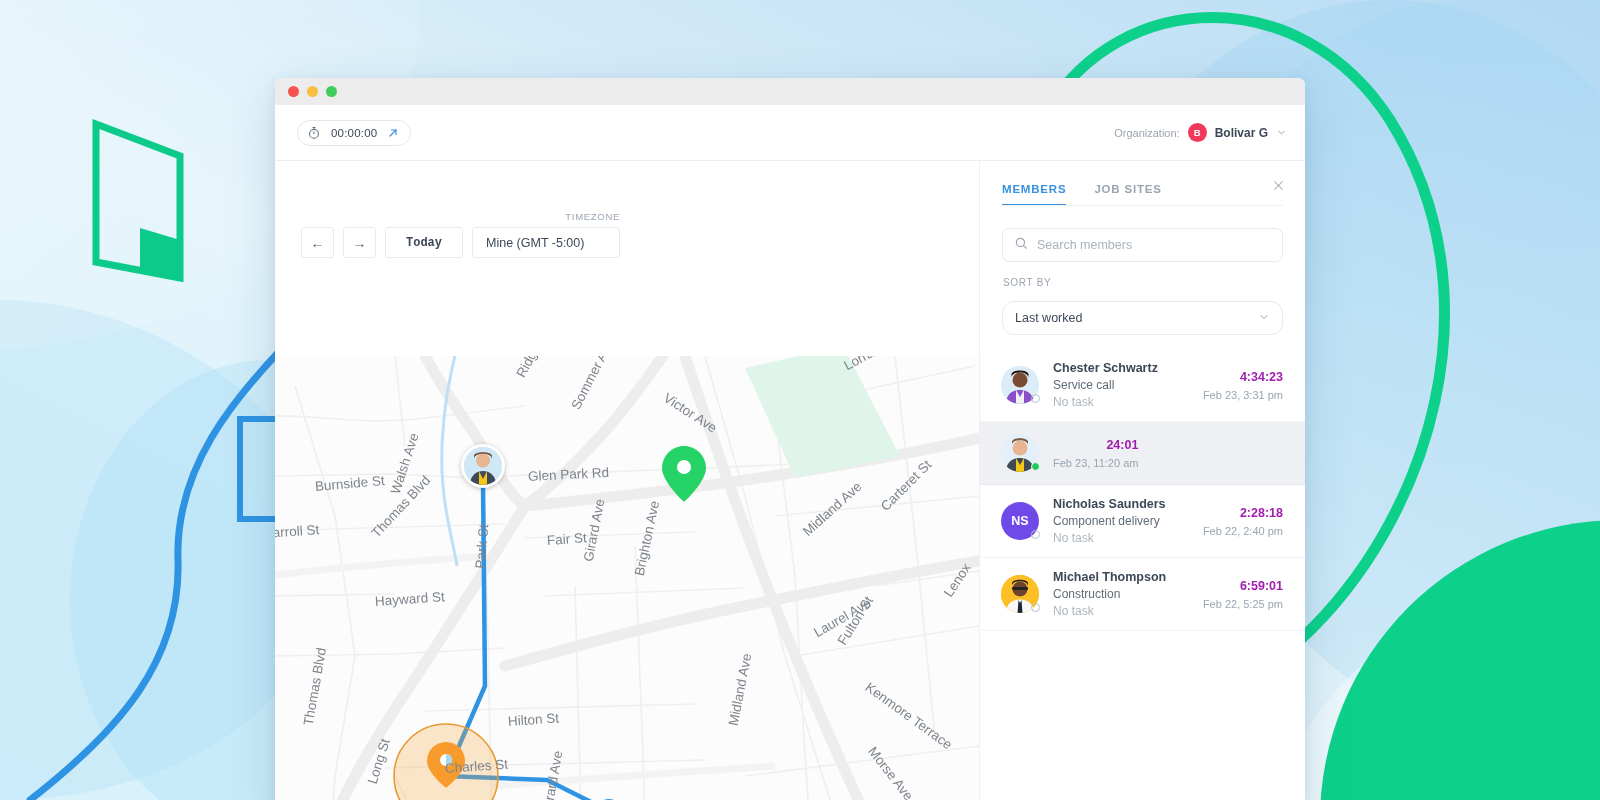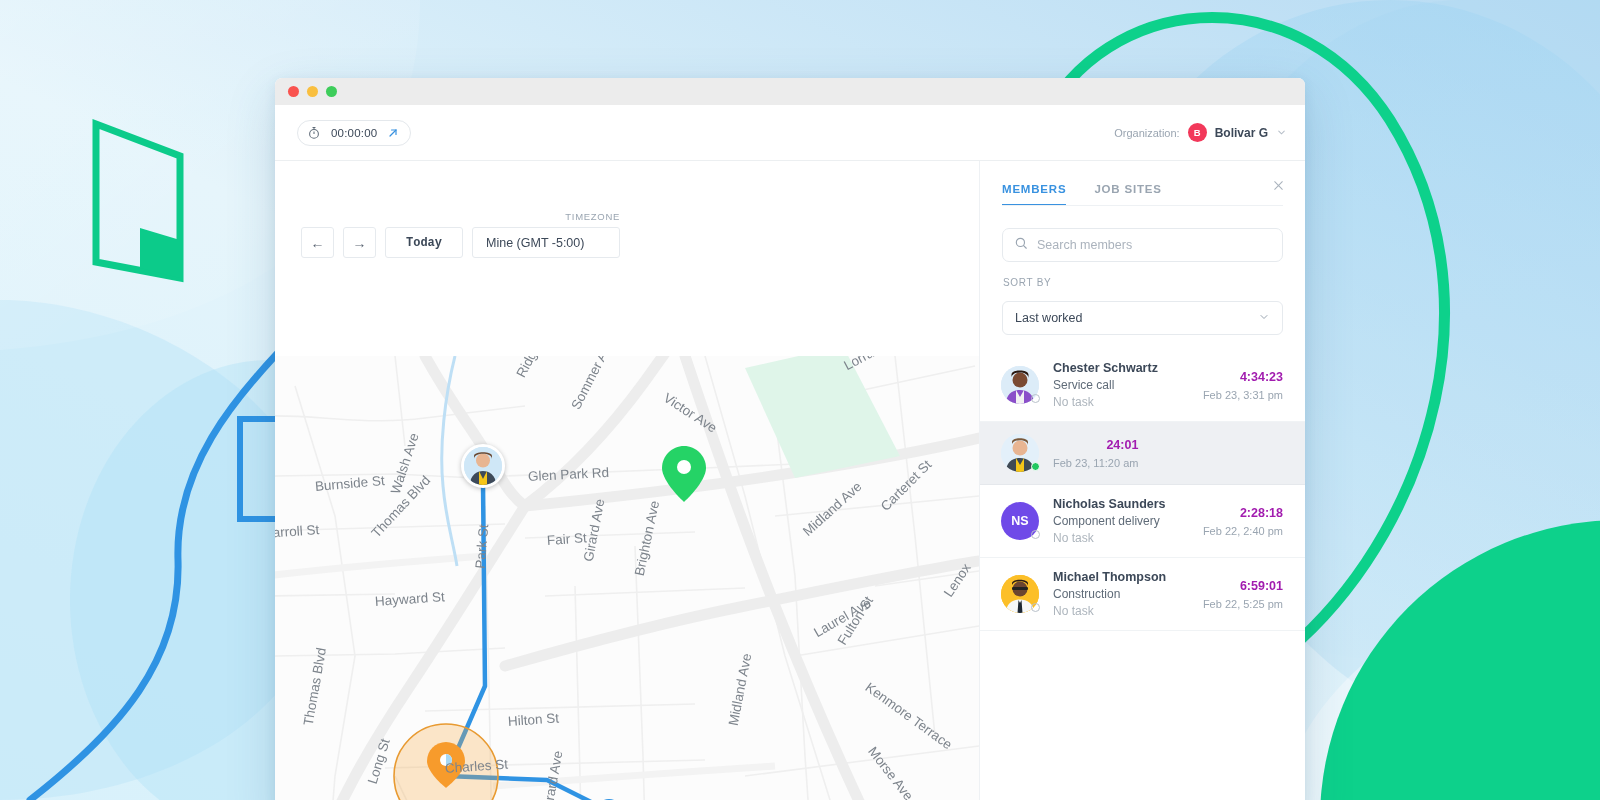--- a/index.html
+++ b/index.html
@@ -130,21 +130,21 @@
     display: flex; align-items: center; gap: 9px; padding: 0 11px;
   }
   .search-box input {
     border: none; outline: none; font-size: 12.5px; color: #3c4858;
     width: 100%; font-family: "Liberation Sans", sans-serif; background: transparent;
   }
   .search-box input::placeholder { color: #abb3bd; }
 
   .sortby-caption { font-size: 10px; letter-spacing: .7px; color: #9aa5b1; margin: 15px 0 13px 23px; }
   .select-box {
-    margin: 0 22px; height: 34px; border: 1px solid #e6eaee; border-radius: 6px;
+    margin: 0 22px; height: 34px; border: 1px solid #e6eaee; border-radius: 12px;
     display: flex; align-items: center; justify-content: space-between;
     padding: 0 12px; font-size: 12.5px; color: #3c4858;
   }
 
   .member-list { margin-top: 14px; }
   .member-row {
     display: flex; align-items: center; gap: 14px;
     padding: 12px 22px 12px 21px;
     border-bottom: 1px solid #f0f3f5;
   }

